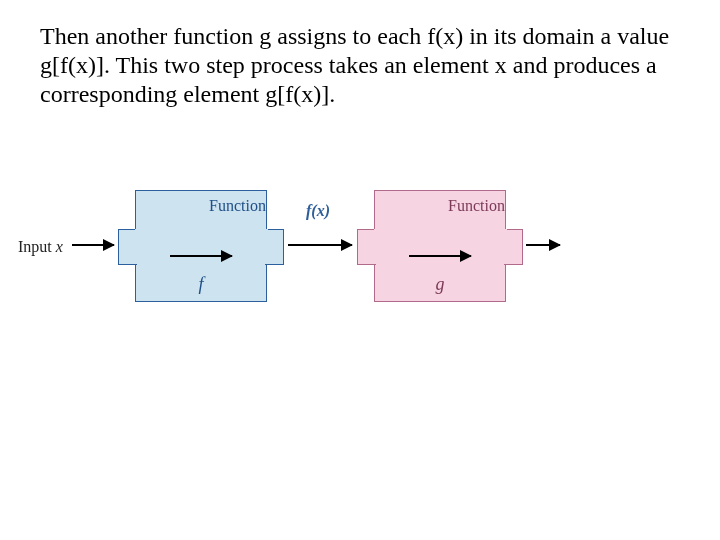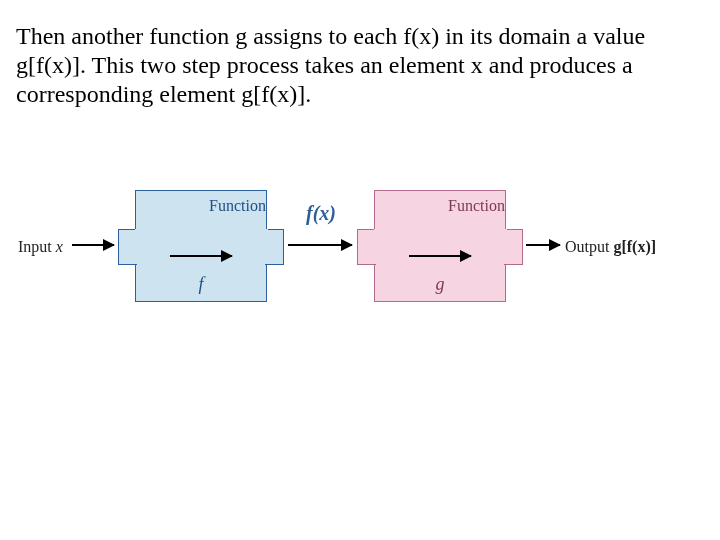--- a/index.html
+++ b/index.html
@@ -9,21 +9,21 @@
     height: 540px;
     background: #fff;
     font-family: "Times New Roman", Times, serif;
     font-size: 24px;
     color: #000;
     position: relative;
   }
   .paragraph {
     position: absolute;
     top: 22px;
-    left: 16px;
+    left: 40px;
     width: 660px;
     line-height: 1.2;
   }
   .diagram {
     position: absolute;
     top: 180px;
     left: 10px;
     width: 680px;
     height: 130px;
   }
@@ -91,21 +91,21 @@
     font-size: 18px;
     font-style: italic;
     color: #1f4f86;
     font-family: "Times New Roman", serif;
   }
   .fbox.g .name { color: #7c3a58; }
 
   .mid-label {
     position: absolute;
     top: 22px;
-    font-size: 20px;
+    font-size: 16px;
     font-family: "Times New Roman", serif;
     color: #2f5f9a;
     font-weight: bold;
   }
   .mid-label.fx { left: 296px; }
 
   .arrow {
     position: absolute;
     top: 64px;
     height: 2px;
@@ -162,17 +162,14 @@
     <div class="edge-cover left"></div>
     <div class="bump right"></div>
     <div class="edge-cover right"></div>
     <div class="title">Function</div>
     <div class="name">g</div>
     <div class="arrow a4" style="left:34px; width:62px;"></div>
   </div>
 
   <div class="arrow a5"></div>
 
-  <div class="output-label">
-    <span>Output </span><span class="bold">g[f(x)]</span>
-  </div>
 
 </div>
 
 </body></html>

